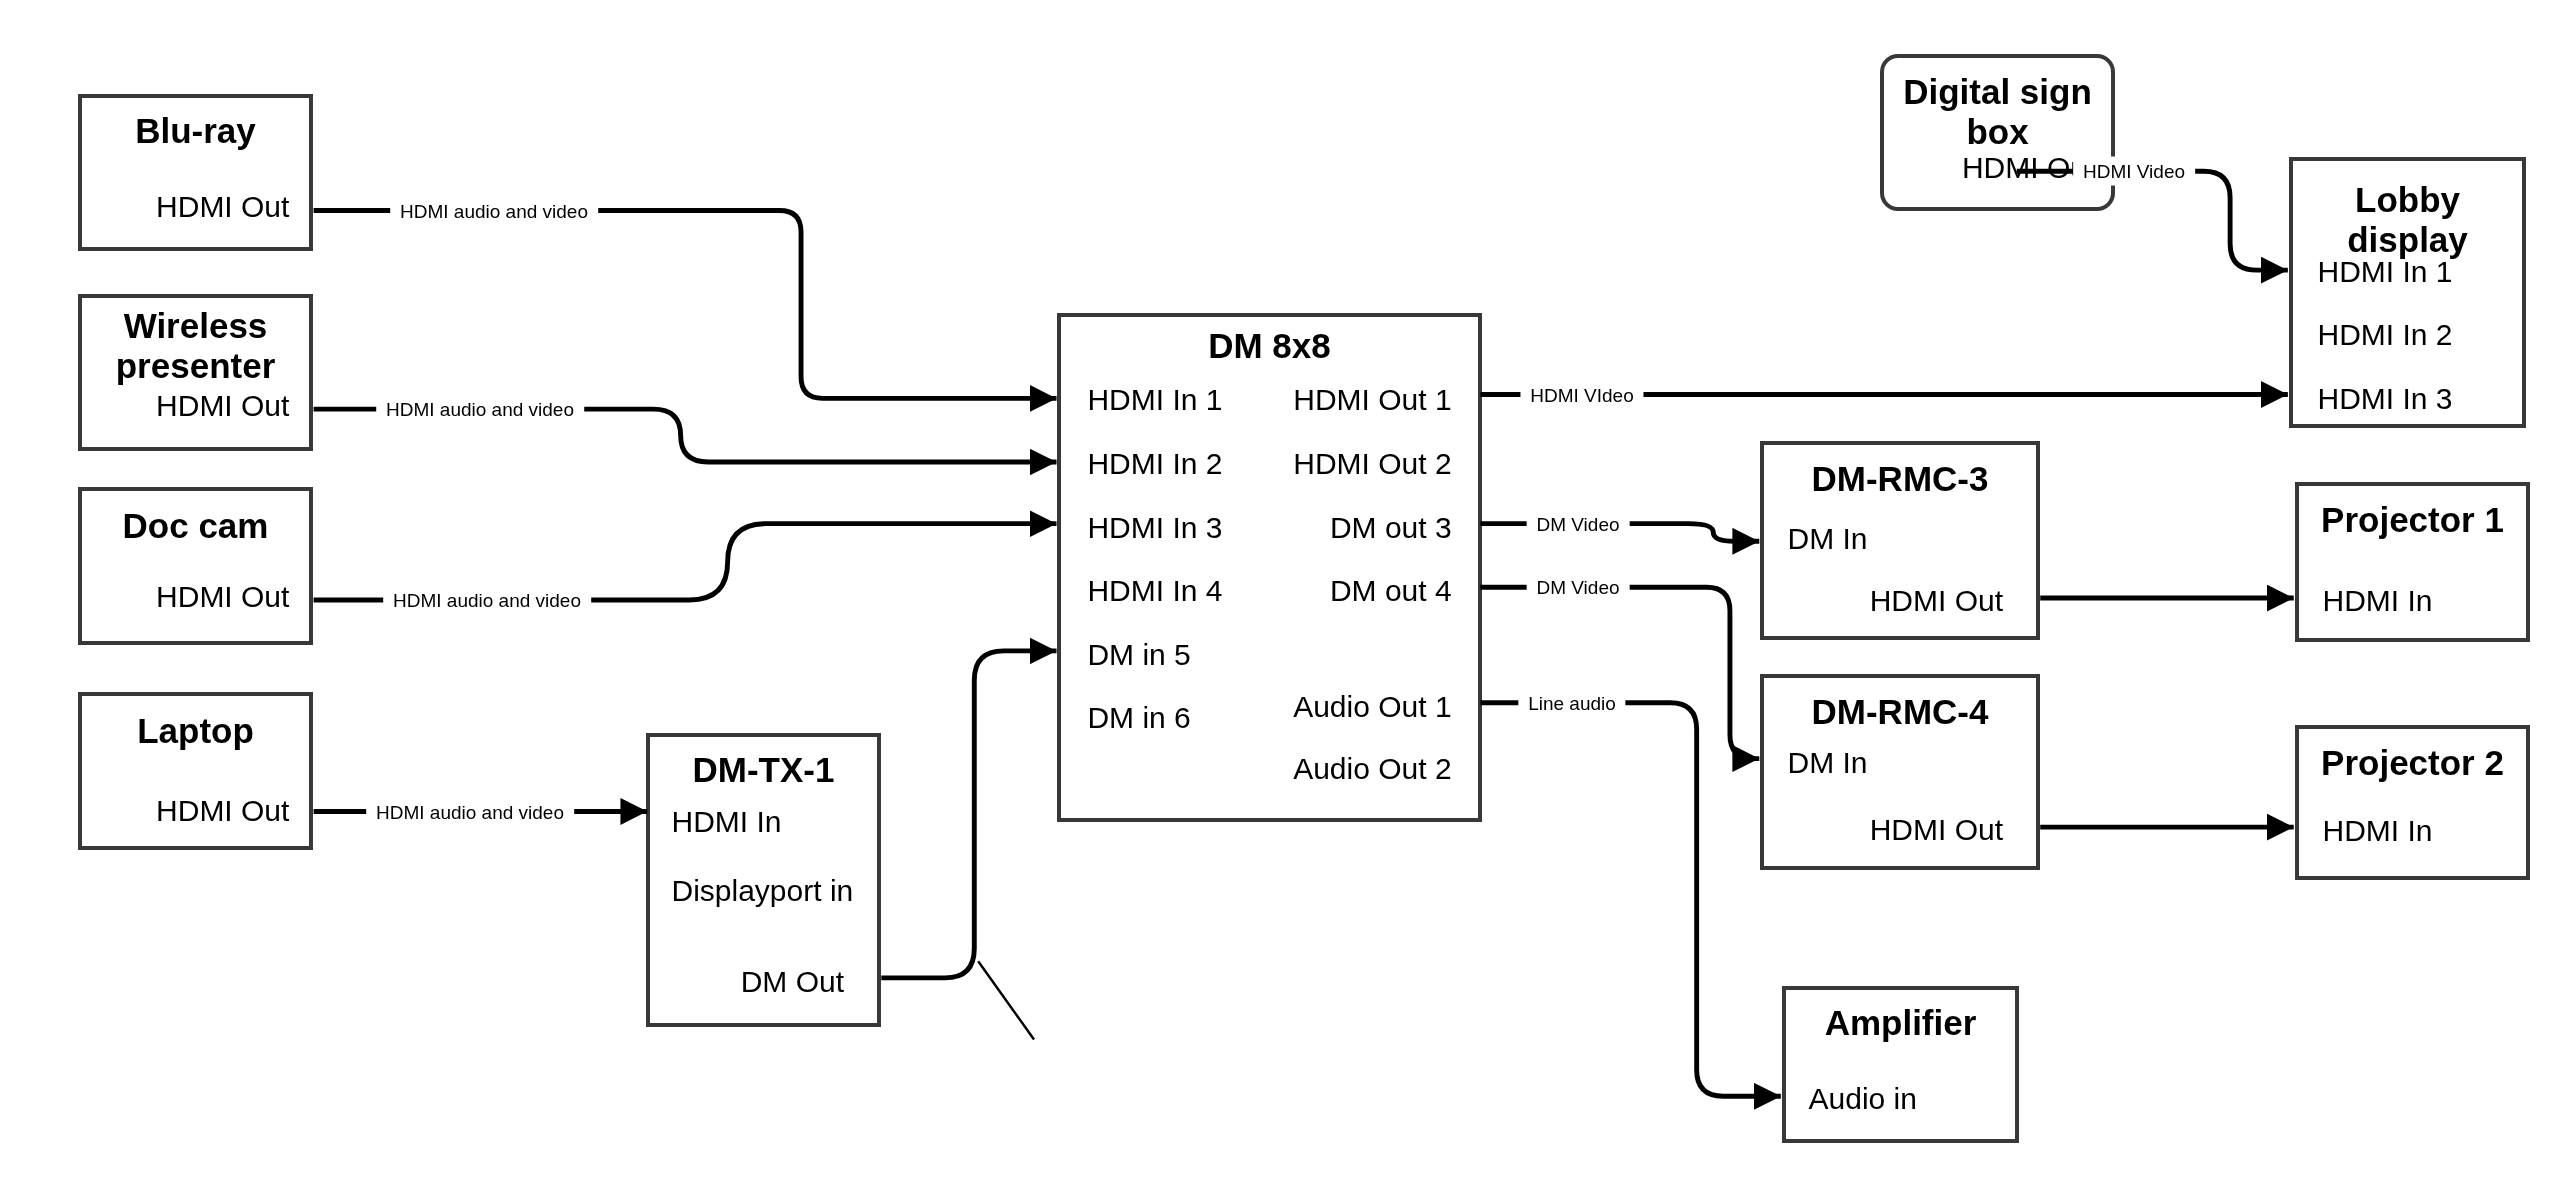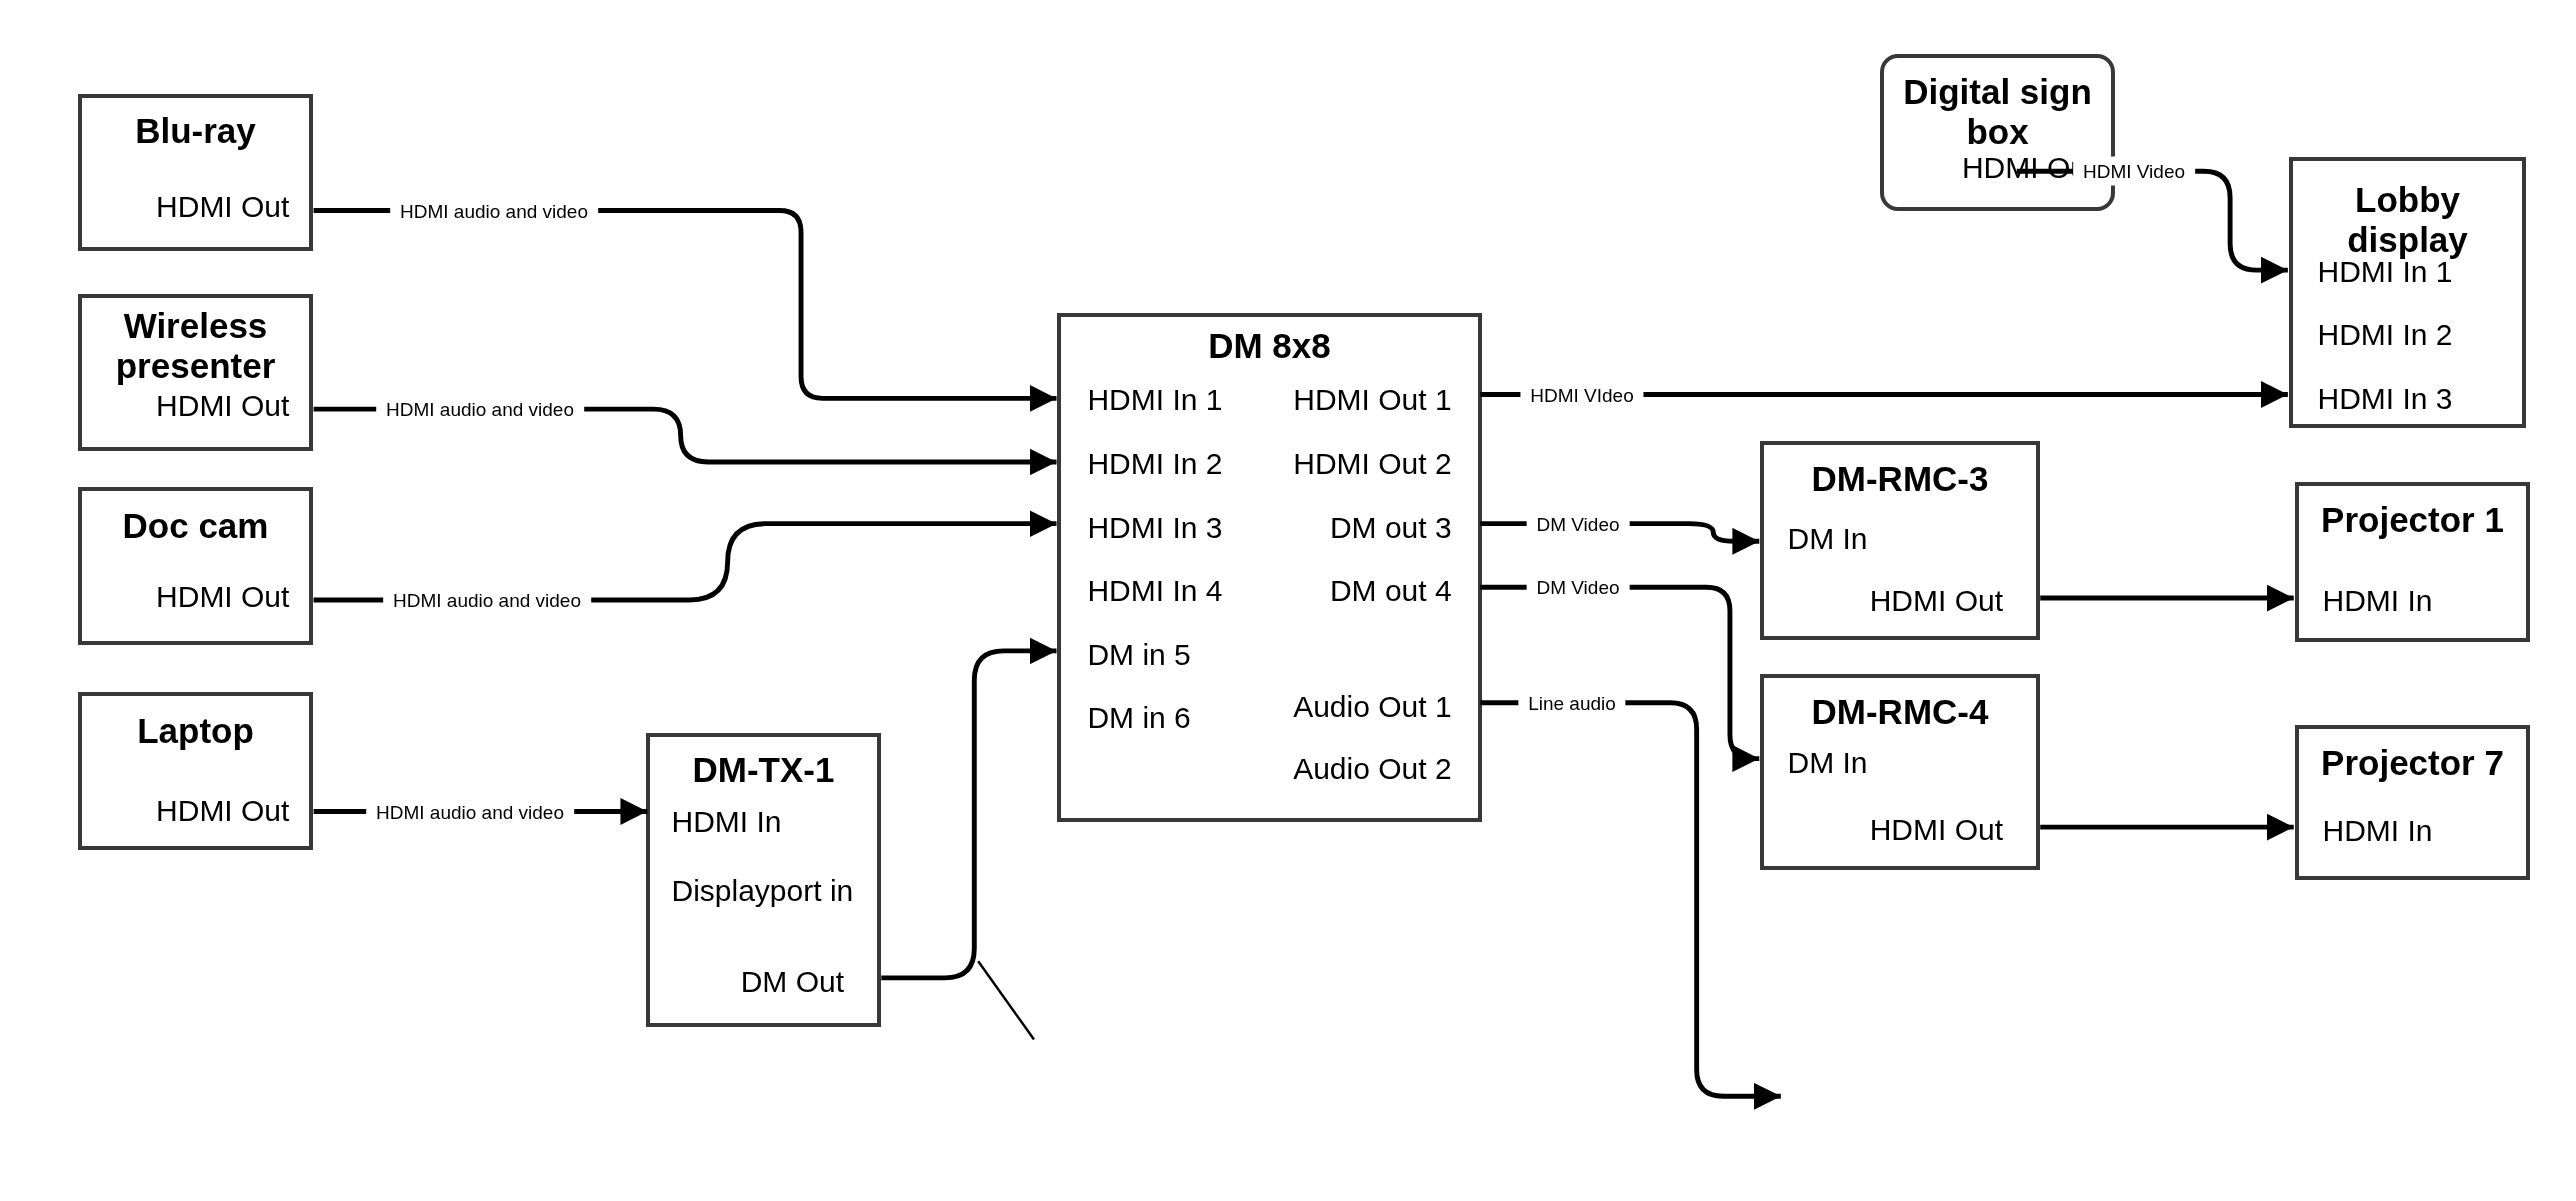--- a/index.html
+++ b/index.html
@@ -148,24 +148,28 @@
     <div class="port port-left" style="top:115px;left:23.5px">HDMI In</div>
   </div>
 
   <div class="node" id="node-dmrmc4">
     <div class="title" style="top:13.7px">DM-RMC-4</div>
     <div class="port port-left" style="top:85px;left:23.5px">DM In</div>
     <div class="port port-right" style="top:152px;right:33px">HDMI Out</div>
   </div>
 
   <div class="node" id="node-proj2">
-    <div class="title" style="top:13.7px">Projector 7</div>
+    <div class="title" style="top:13.7px">Projector 2</div>
     <div class="port port-left" style="top:102px;left:23.5px">HDMI In</div>
   </div>
 
+  <div class="node" id="node-amp">
+    <div class="title" style="top:12.7px">Amplifier</div>
+    <div class="port port-left" style="top:109px;left:22.5px">Audio in</div>
+  </div>
 
 
   <svg class="wires" width="2576" height="1201" viewBox="0 0 2631 1227">
     <defs>
       <marker id="arrow" viewBox="0 0 10 10" refX="10" refY="5" markerWidth="5.5" markerHeight="5.5" orient="auto" markerUnits="strokeWidth">
         <path d="M0,0 L10,5 L0,10 z" fill="#000"></path>
       </marker>
     </defs>
     <g fill="none" stroke="#000000" stroke-width="5">
       <path d="M 320 215 H 796 Q 818 215 818 237 V 385 Q 818 407 840 407 H 1079" marker-end="url(#arrow)"></path>

